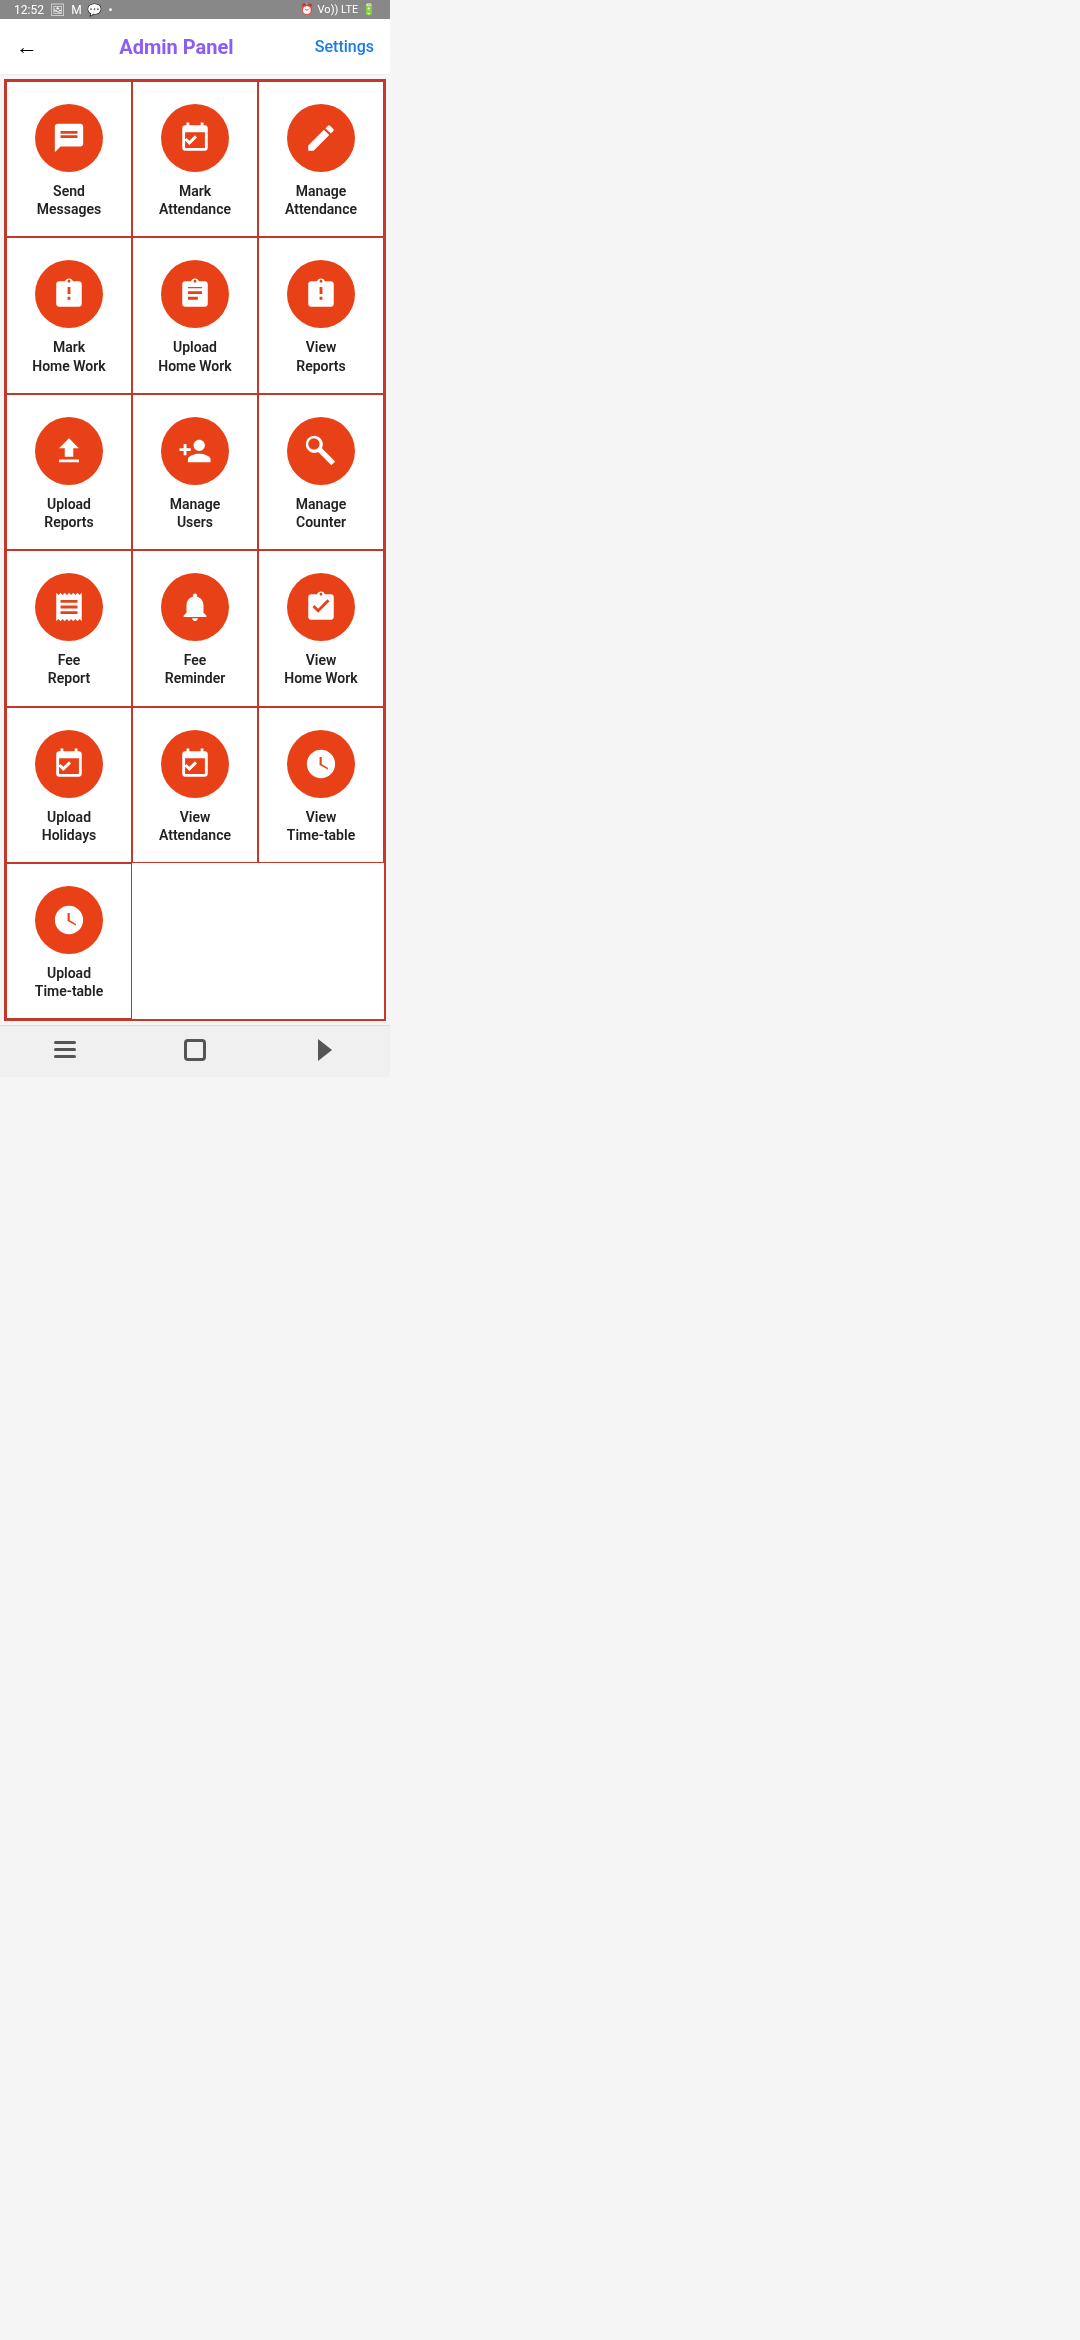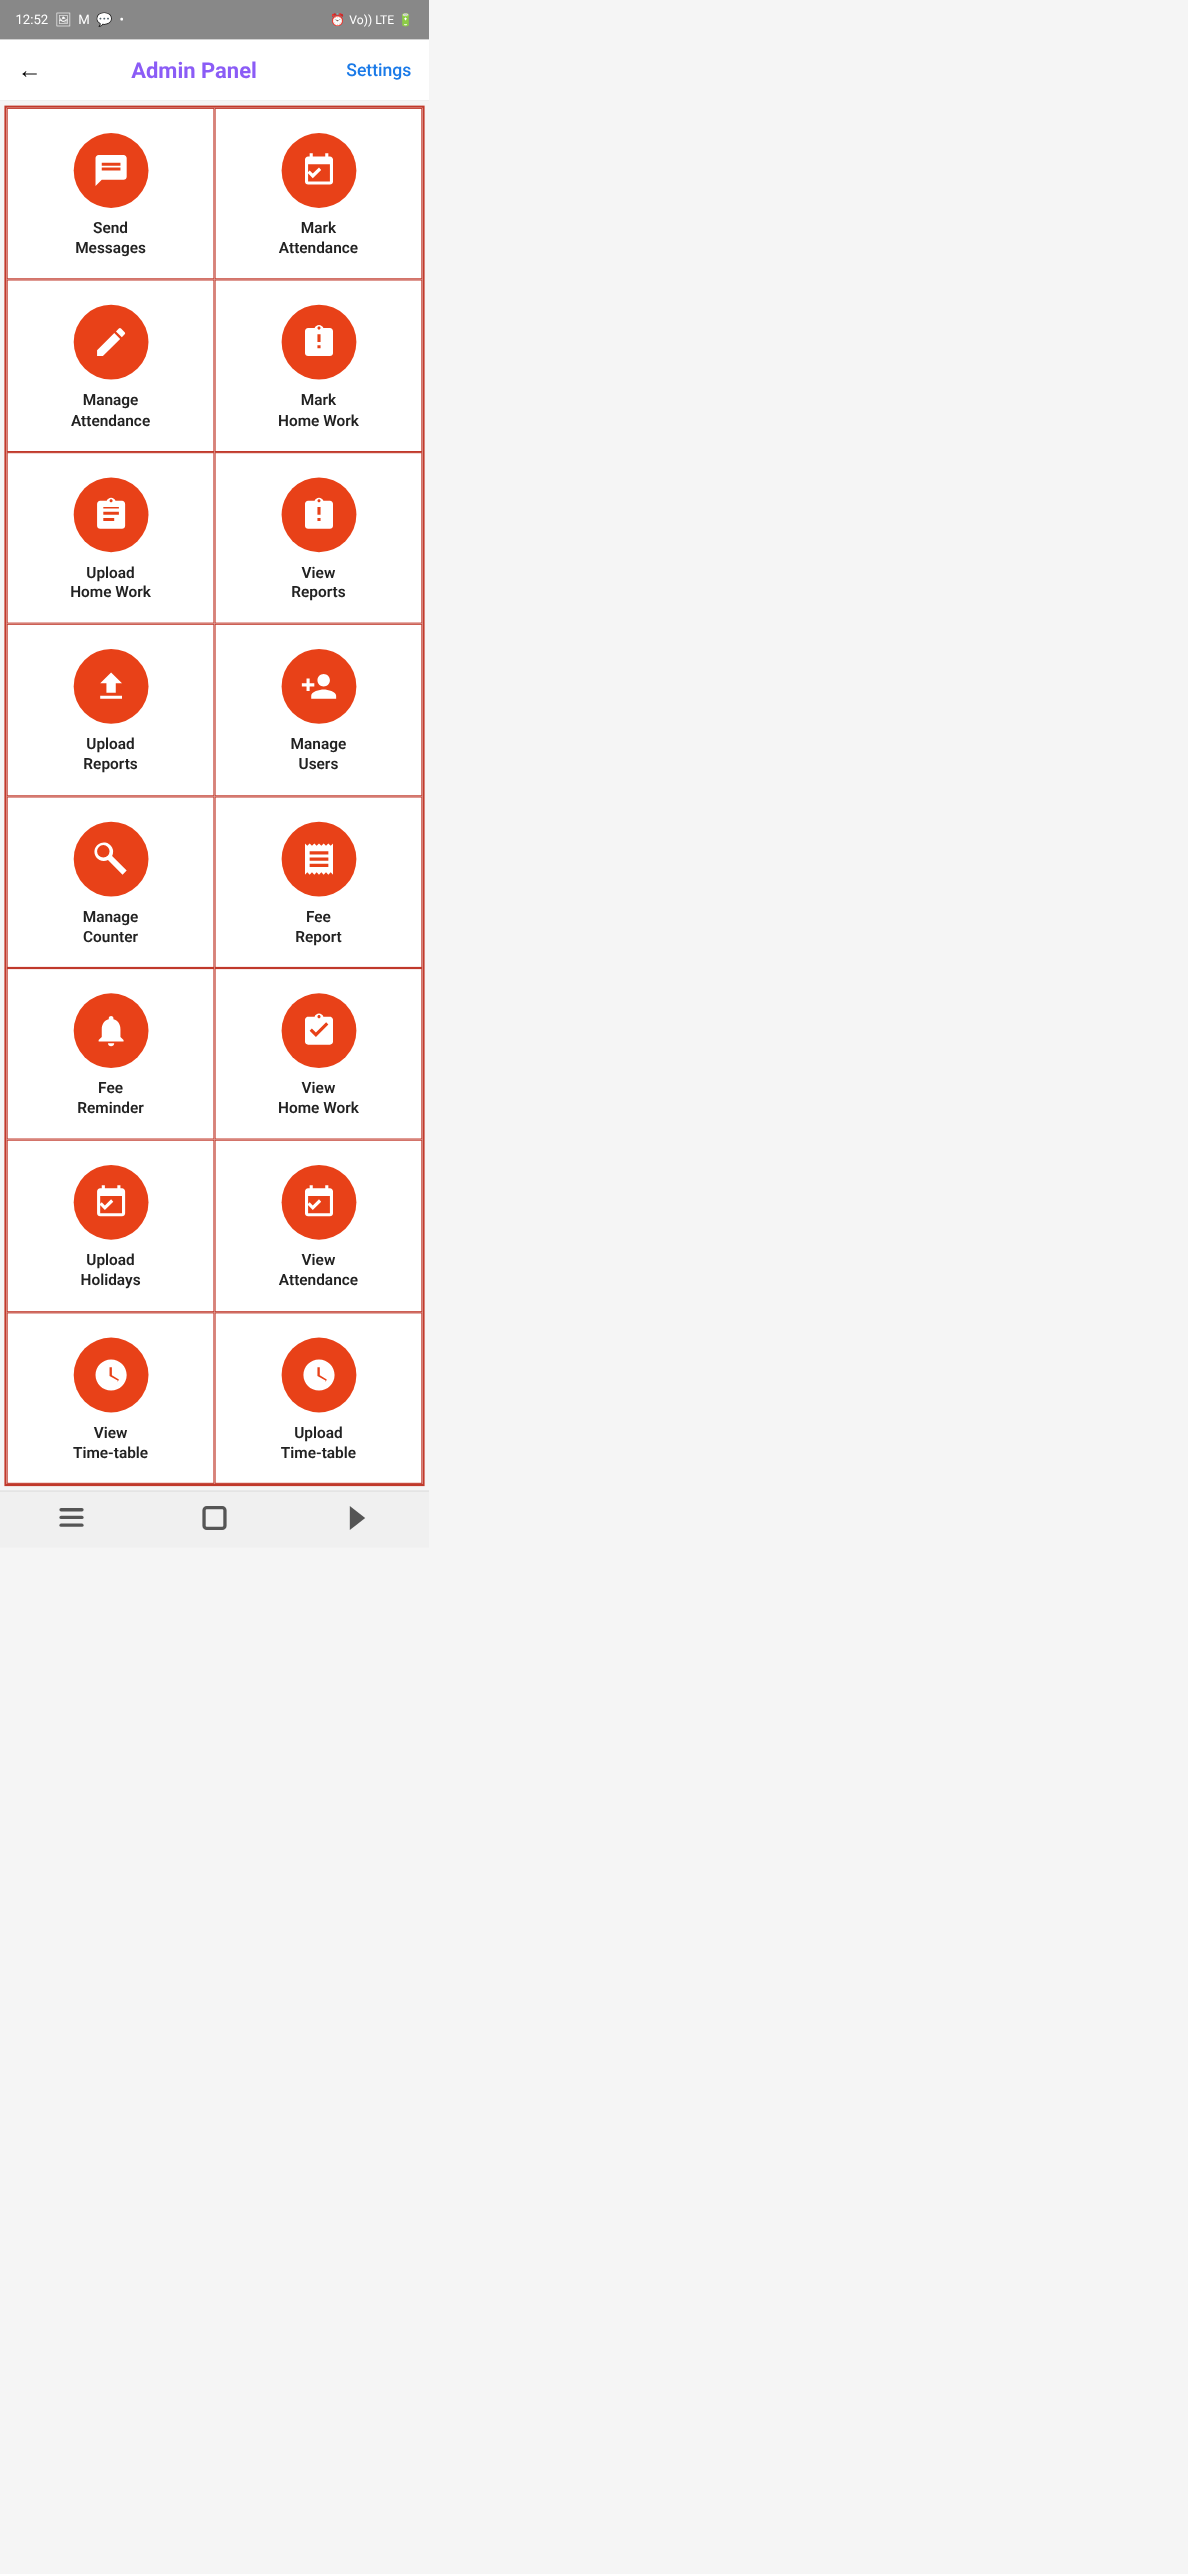--- a/index.html
+++ b/index.html
@@ -15,21 +15,21 @@
 
     
     .status-bar {
       background: #888;
       color: white;
       display: flex;
       justify-content: space-between;
       align-items: center;
       padding: 4px 14px;
       font-size: 12px;
-      height: 36px;
+      height: 19px;
     }
     .status-left { display: flex; align-items: center; gap: 6px; }
     .status-right { display: flex; align-items: center; gap: 4px; font-size: 11px; }
 
     
     .header {
       background: white;
       display: flex;
       align-items: center;
       justify-content: space-between;
@@ -56,21 +56,21 @@
 
     
     .grid-container {
       background: white;
       border: 2px solid #c0392b;
       margin: 4px;
     }
 
     .grid {
       display: grid;
-      grid-template-columns: repeat(2, 1fr);
+      grid-template-columns: repeat(3, 1fr);
     }
 
     .grid-item {
       display: flex;
       flex-direction: column;
       align-items: center;
       justify-content: center;
       padding: 22px 8px 18px;
       border: 1px solid #c0392b;
       cursor: pointer;

